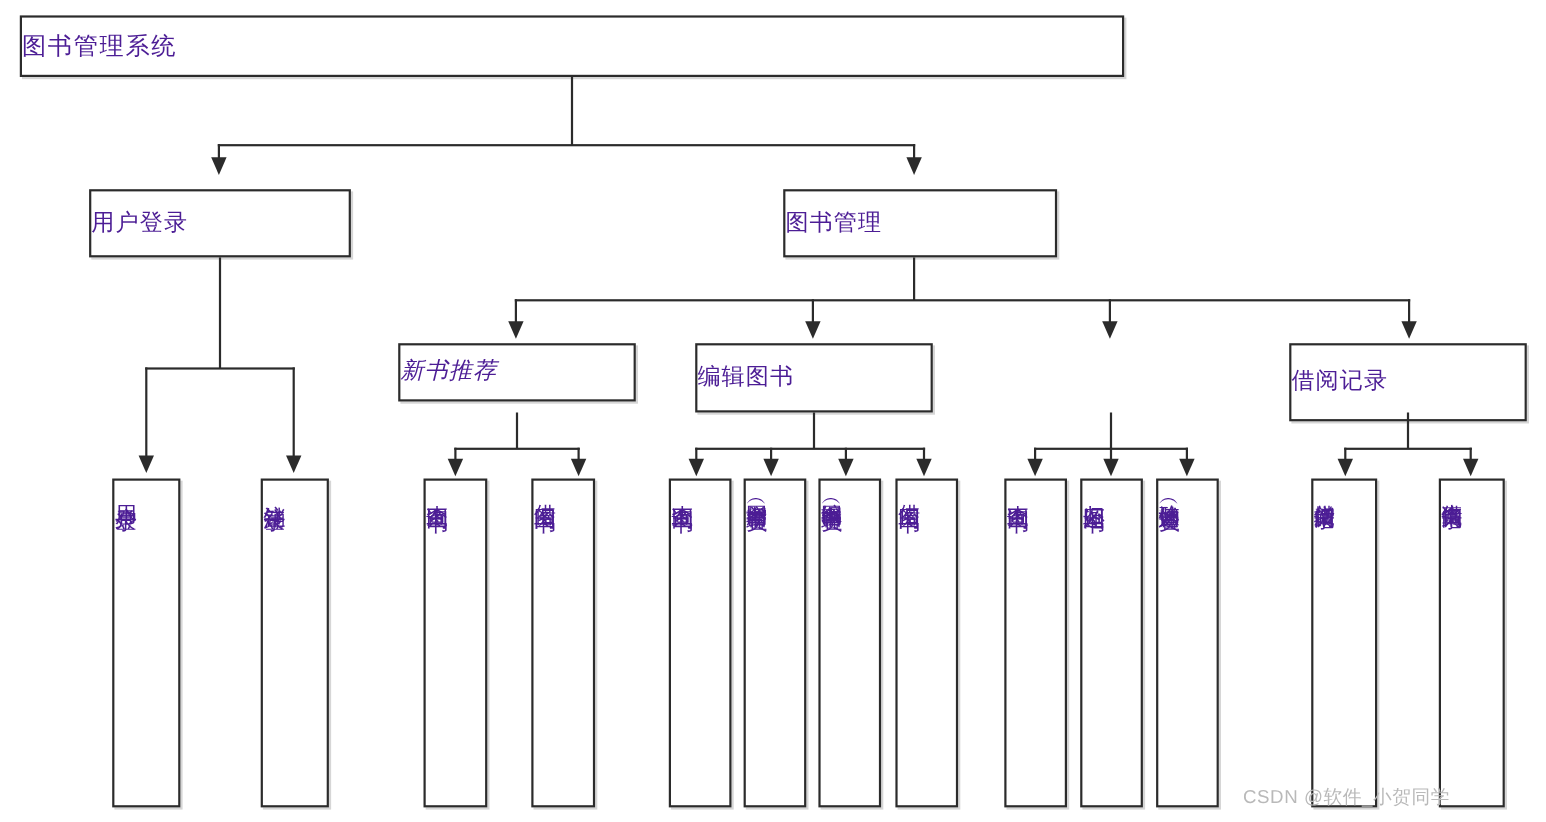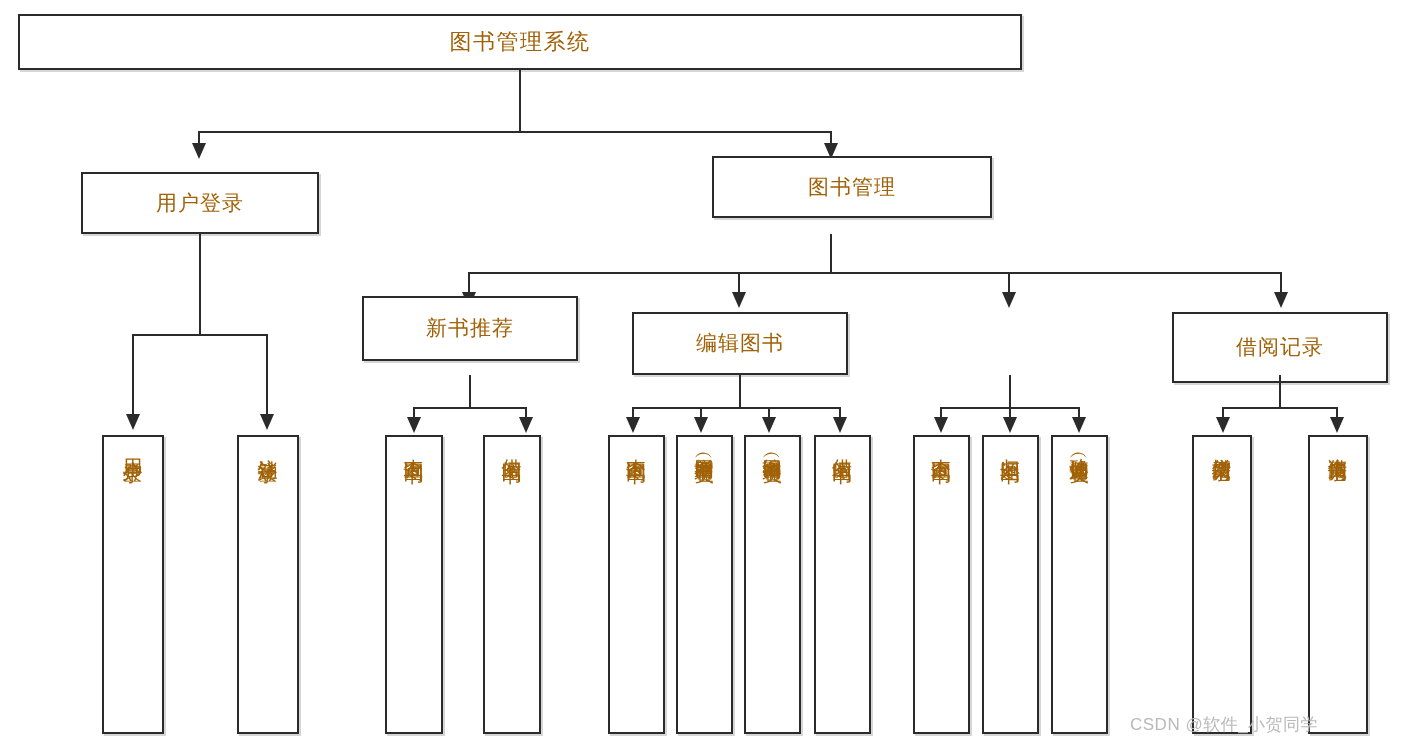--- a/index.html
+++ b/index.html
@@ -17,22 +17,21 @@
     background: #ffffff;
     overflow: hidden;
   }
   .node {
     position: absolute;
     box-sizing: border-box;
     border: 2px solid #2b2b2b;
     background: #ffffff;
     display: flex;
     align-items: center;
-    justify-content: center;
-    color: #a16207;
+    color: #4c1d95;
   }
   .node.shadow {
     box-shadow: 2px 2px 0 rgba(120,120,120,0.30);
   }
   .node .lbl {
     display: block;
     text-align: center;
     line-height: 1.18;
   }
   
@@ -100,21 +99,21 @@
   <div class="seg hline" style="left:198px; top:131px; width:634px; height:2px;"></div>
   <div class="seg vline" style="left:198px; top:131px; width:2px; height:14px;"></div>
   <div class="seg vline" style="left:830px; top:131px; width:2px; height:14px;"></div>
   <div class="arrow" style="left:192px; top:143px;"></div>
   <div class="arrow" style="left:824px; top:143px;"></div>
 
   <div class="node h shadow" style="left:81px; top:172px; width:238px; height:62px;">
     <span class="lbl">用户登录</span>
   </div>
 
-  <div class="node h shadow" style="left:712px; top:156px; width:280px; height:62px;">
+  <div class="node h shadow" style="left:712px; top:172px; width:249px; height:62px;">
     <span class="lbl">图书管理</span>
   </div>
 
   <div class="seg vline" style="left:199px; top:234px; width:2px; height:101px;"></div>
   <div class="seg hline" style="left:132px; top:334px; width:136px; height:2px;"></div>
   <div class="seg vline" style="left:132px; top:334px; width:2px; height:82px;"></div>
   <div class="seg vline" style="left:266px; top:334px; width:2px; height:82px;"></div>
   <div class="arrow" style="left:126px; top:414px;"></div>
   <div class="arrow" style="left:260px; top:414px;"></div>
 
@@ -122,21 +121,21 @@
   <div class="seg hline" style="left:468px; top:272px; width:814px; height:2px;"></div>
   <div class="seg vline" style="left:468px; top:272px; width:2px; height:22px;"></div>
   <div class="seg vline" style="left:738px; top:272px; width:2px; height:22px;"></div>
   <div class="seg vline" style="left:1008px; top:272px; width:2px; height:22px;"></div>
   <div class="seg vline" style="left:1280px; top:272px; width:2px; height:22px;"></div>
   <div class="arrow" style="left:462px; top:292px;"></div>
   <div class="arrow" style="left:732px; top:292px;"></div>
   <div class="arrow" style="left:1002px; top:292px;"></div>
   <div class="arrow" style="left:1274px; top:292px;"></div>
 
-  <div class="node h shadow" style="left:362px; top:296px; width:216px; height:65px;">
+  <div class="node h shadow" style="left:362px; top:312px; width:216px; height:53px;font-style:italic;">
     <span class="lbl">新书推荐</span>
   </div>
   <div class="node h shadow" style="left:632px; top:312px; width:216px; height:63px;">
     <span class="lbl">编辑图书</span>
   </div>
   <div class="node h shadow" style="left:1172px; top:312px; width:216px; height:71px;">
     <span class="lbl">借阅记录</span>
   </div>
 
   <div class="seg vline" style="left:469px; top:375px; width:2px; height:33px;"></div>

